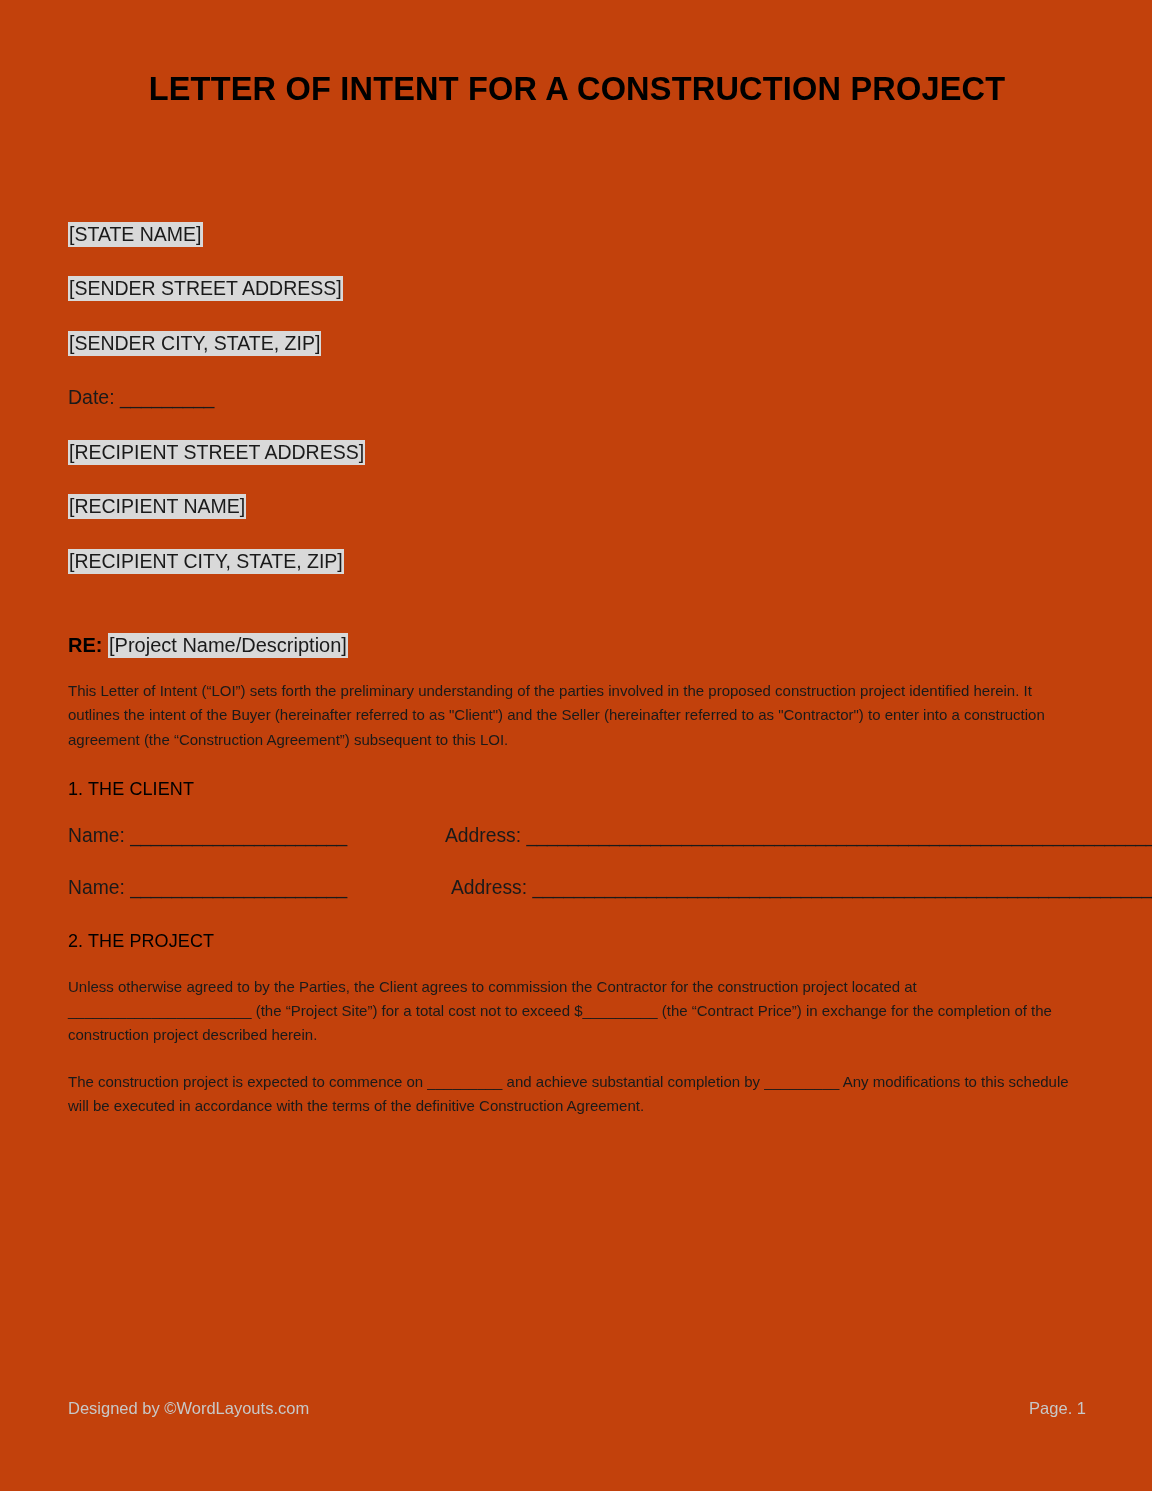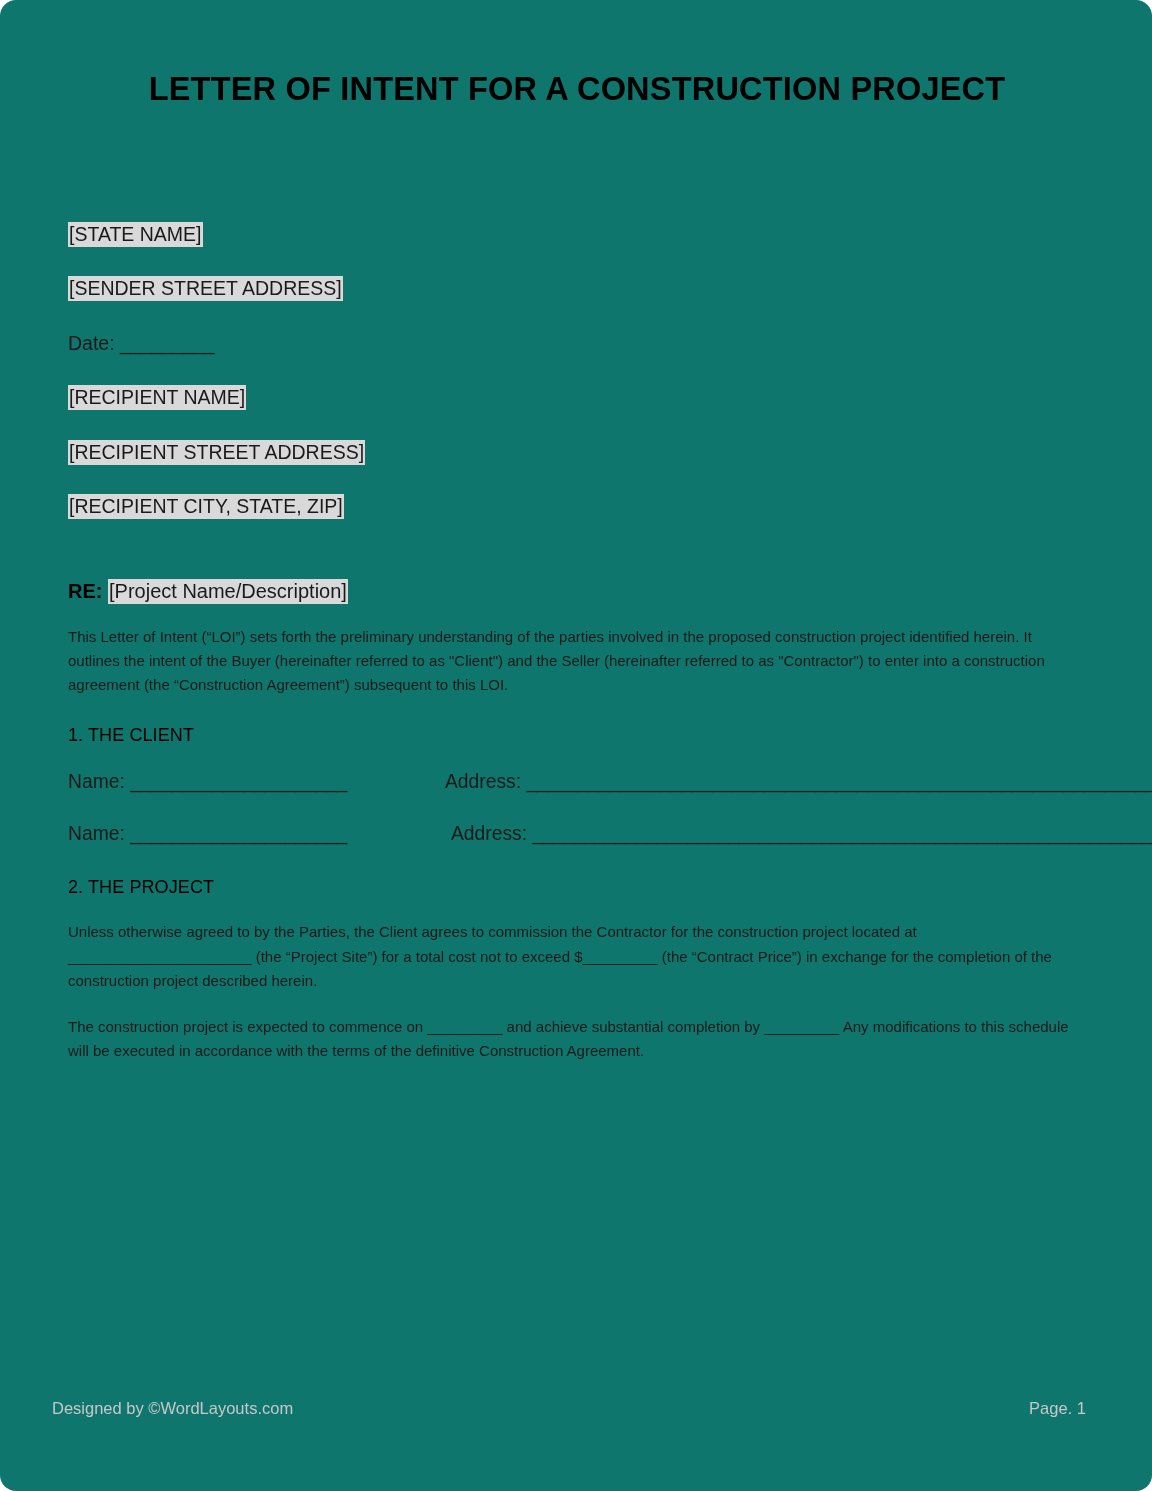--- a/index.html
+++ b/index.html
@@ -8,24 +8,23 @@
     background: #ffffff;
   }
   body {
     font-family: "Liberation Sans", sans-serif;
     color: #000000;
   }
   .page {
     position: relative;
     width: 1152px;
     height: 1491px;
-    background: #0f766e;
+    background: #c2410c;
     box-sizing: border-box;
     overflow: hidden;
-    border-radius: 16px;
   }
   .content {
     position: absolute;
     left: 68px;
     top: 0;
     width: 1018px;
   }
 
   
   .doc-title {
@@ -113,21 +112,21 @@
     letter-spacing: -0.4px;
   }
 
   .sec-body {
     margin-top: 22px;
   }
 
   
   .footer {
     position: absolute;
-    left: 52px;
+    left: 68px;
     right: 66px;
     top: 1399px;
     display: flex;
     justify-content: space-between;
     align-items: baseline;
     font-size: 16.5px;
     color: #c8c8c8;
   }
   .footer-right {
     color: #c8c8c8;
@@ -145,31 +144,34 @@
     <div class="addr-block">
 
       <div class="addr-line">
         <span class="hl">[STATE NAME]</span>
       </div>
 
       <div class="addr-line">
         <span class="hl">[SENDER STREET ADDRESS]</span>
       </div>
 
+      <div class="addr-line">
+        <span class="hl">[SENDER CITY, STATE, ZIP]</span>
+      </div>
 
       <div class="addr-line">
         <span>Date: </span><span class="blank">_________</span>
       </div>
 
       <div class="addr-line">
+        <span class="hl">[RECIPIENT STREET ADDRESS]</span>
+      </div>
+
+      <div class="addr-line">
         <span class="hl">[RECIPIENT NAME]</span>
-      </div>
-
-      <div class="addr-line">
-        <span class="hl">[RECIPIENT STREET ADDRESS]</span>
       </div>
 
       <div class="addr-line">
         <span class="hl">[RECIPIENT CITY, STATE, ZIP]</span>
       </div>
 
     </div>
 
     <div class="re-line">
       <span class="re-label">RE:</span>

